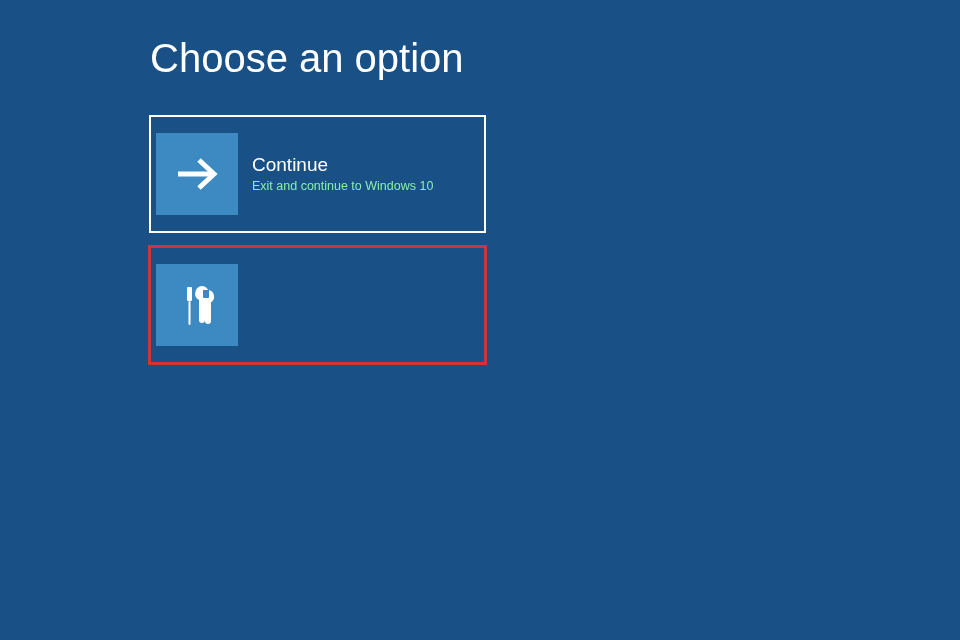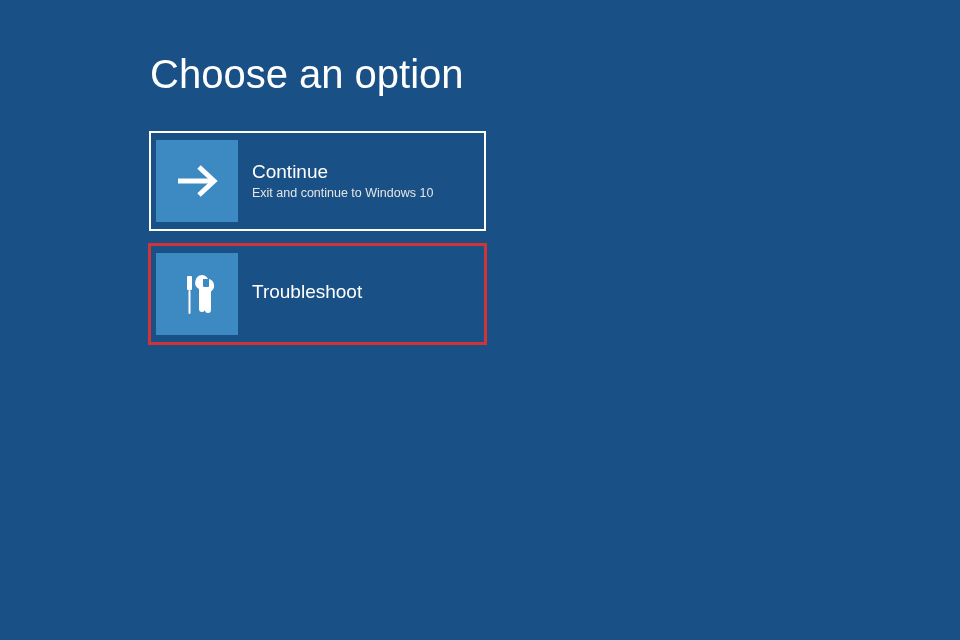--- a/index.html
+++ b/index.html
@@ -11,31 +11,31 @@
       width: 960px;
       height: 640px;
       background-color: #195085;
       font-family: "Segoe UI Light", "Segoe UI", Tahoma, sans-serif;
       overflow: hidden;
       position: relative;
     }
     .container {
       position: absolute;
       left: 150px;
-      top: 52px;
+      top: 36px;
     }
     .page-title {
       color: #ffffff;
       font-size: 40px;
       font-weight: 300;
       margin-bottom: 35px;
     }
     .option-tile {
       width: 335px;
-      height: 98px;
+      height: 116px;
       display: flex;
       align-items: center;
       margin-bottom: 15px;
       cursor: pointer;
     }
     .option-tile.selected {
       outline: 2px solid #ffffff;
       outline-offset: -1px;
     }
     .option-tile.highlighted {
@@ -64,21 +64,21 @@
     }
     .option-title {
       color: #ffffff;
       font-size: 19px;
       font-weight: 300;
       font-family: "Segoe UI", Tahoma, sans-serif;
       line-height: 1.2;
       margin-bottom: 3px;
     }
     .option-subtitle {
-      color: #e5e5e5;
+      color: #86efac;
       font-size: 12.5px;
       font-weight: 400;
       font-family: "Segoe UI", Tahoma, sans-serif;
       line-height: 1.2;
     }
   </style>
 </head>
 <body>
 
 <div class="container">
@@ -109,18 +109,17 @@
 
         <g>
           <path d="M37 10 v6.5 a1.5 1.5 0 0 1 -1.5 1.5 h-3 a1.5 1.5 0 0 1 -1.5 -1.5 V10 a7 7 0 0 0 2 12.5 V41 a3 3 0 0 0 6 0 V22.5 a7 7 0 0 0 -2 -12.5 z" fill="#ffffff"></path>
           <path d="M37 10 v6.5 a1.5 1.5 0 0 1 -1.5 1.5 h-3 a1.5 1.5 0 0 1 -1.5 -1.5 V10" fill="#3c8ac1"></path>
         </g>
 
         <rect x="22" y="5" width="0" height="0" fill="none"></rect>
       </svg>
     </div>
     <div class="option-text">
-      <div class="option-title">Troubleshoot</div>
     </div>
   </div>
 
 
 </div>
 
 </body></html>

